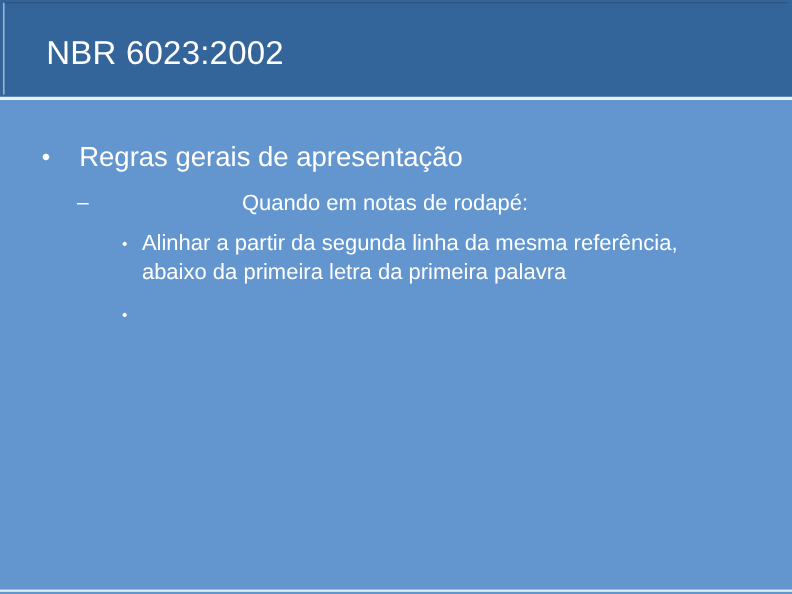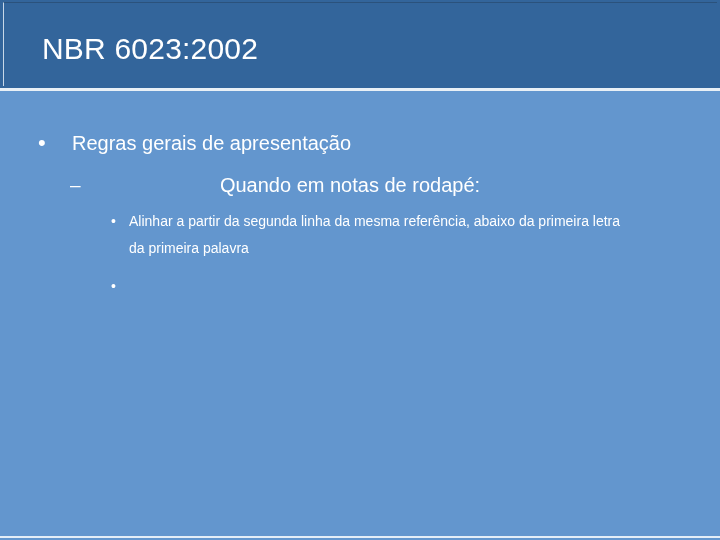--- a/index.html
+++ b/index.html
@@ -116,21 +116,21 @@
   .level1 {
     margin-left: 38px;
     margin-top: 36px;
   }
   .level1 .marker {
     width: 34px;
     font-size: 22px;
     line-height: 32px;
   }
   .level1 .btext {
-    font-size: 20px;
+    font-size: 25px;
     line-height: 32px;
     max-width: 520px;
   }
 
   
   .level2 {
     margin-left: 70px;
     margin-top: 12px;
   }
   .level2 .marker {
@@ -152,21 +152,21 @@
   }
   .level3 + .level3 {
     margin-top: 11px;
   }
   .level3 .marker {
     width: 18px;
     font-size: 14px;
     line-height: 27px;
   }
   .level3 .btext {
-    font-size: 14px;
+    font-size: 20px;
     line-height: 27px;
     max-width: 505px;
   }
 </style>
 </head>
 <body>
 
 <div class="slide">
 
   <div class="slide-header">

